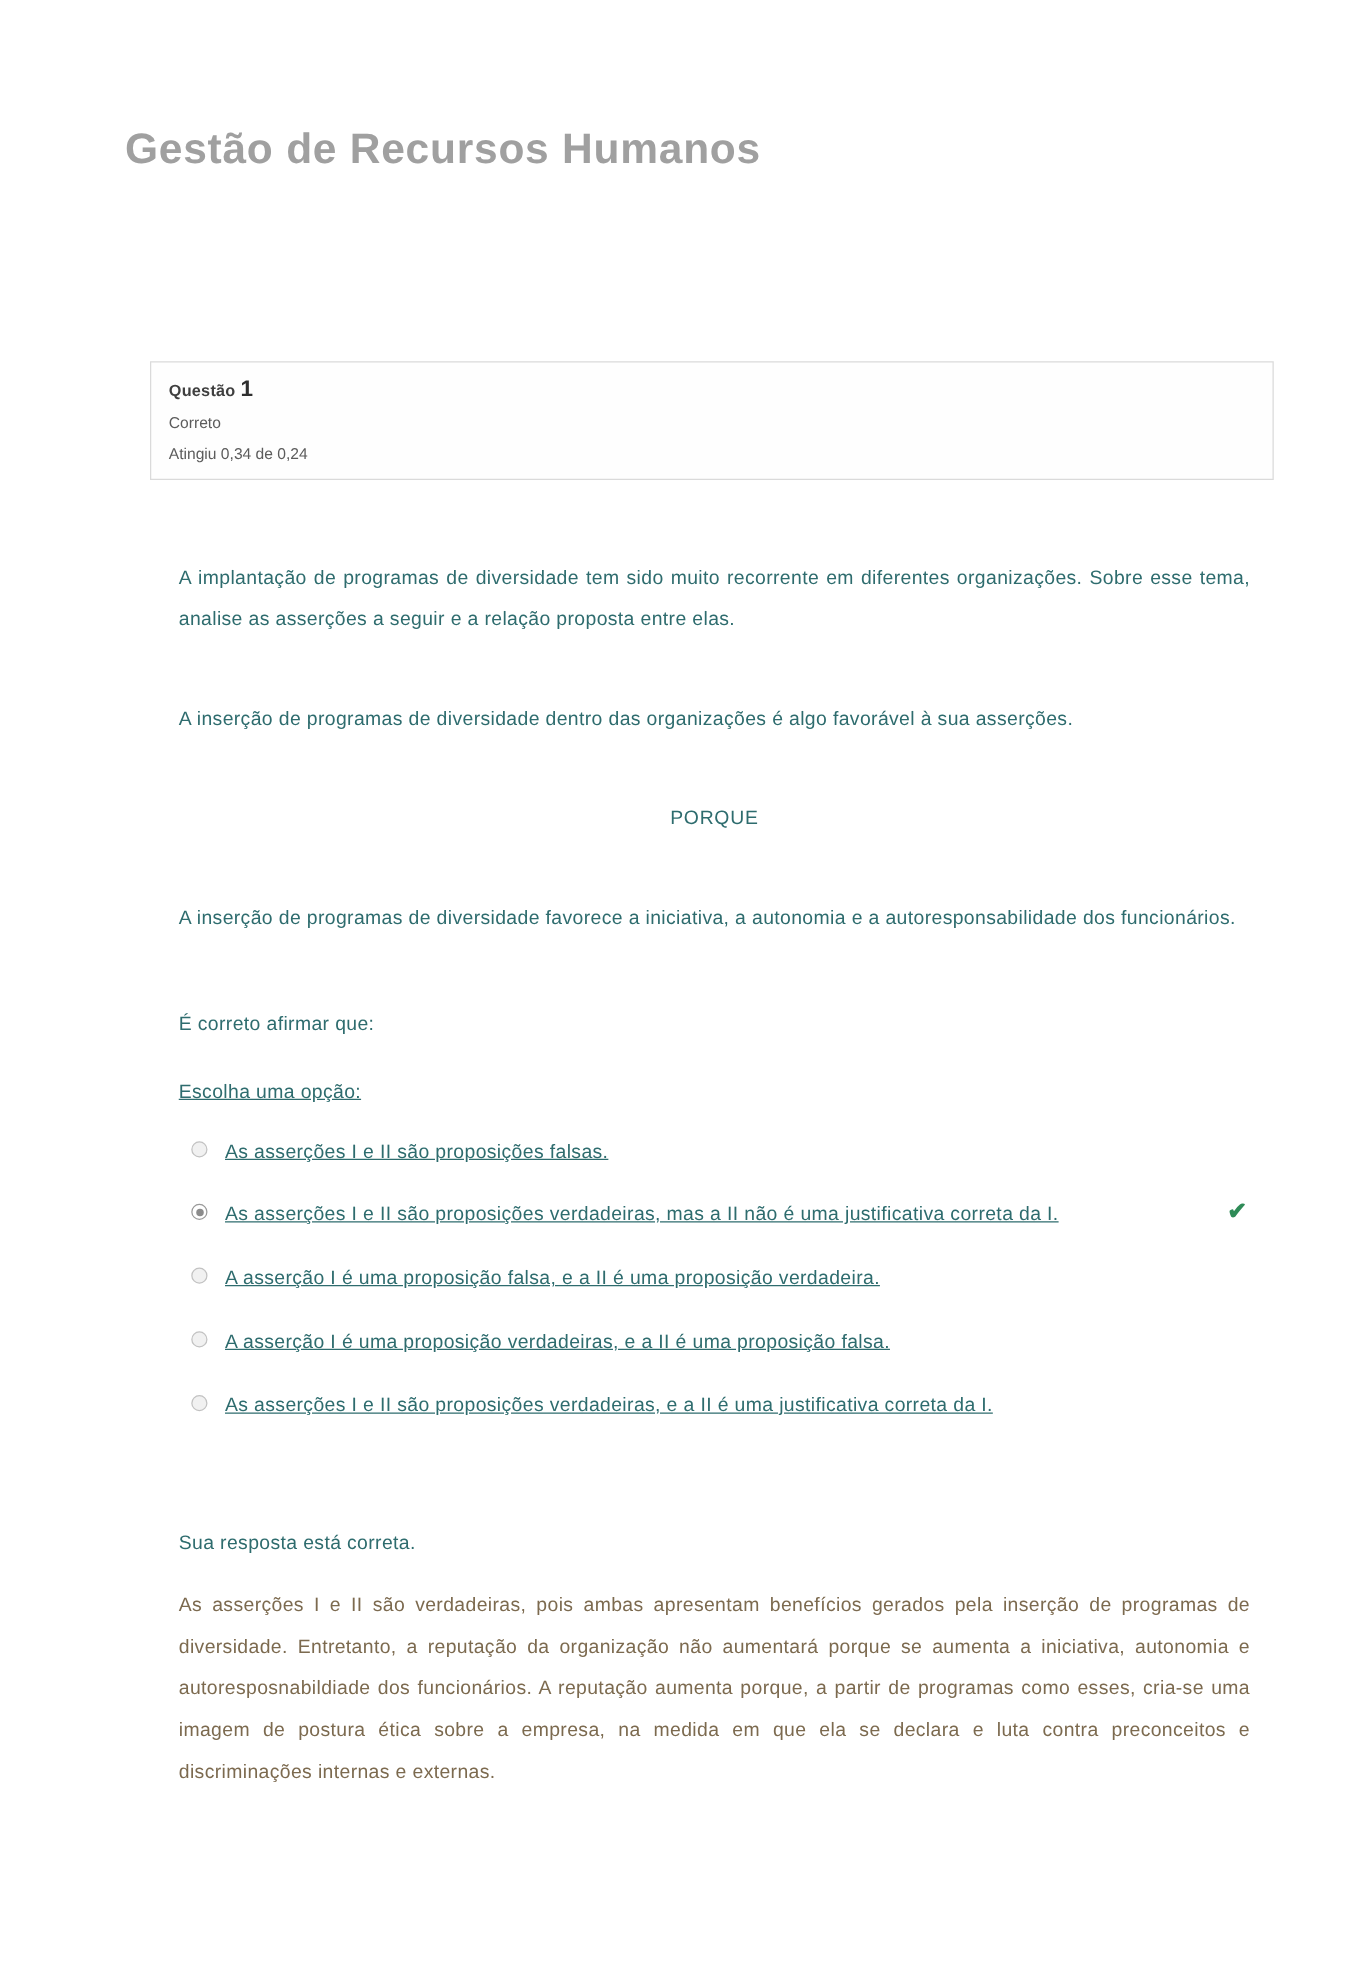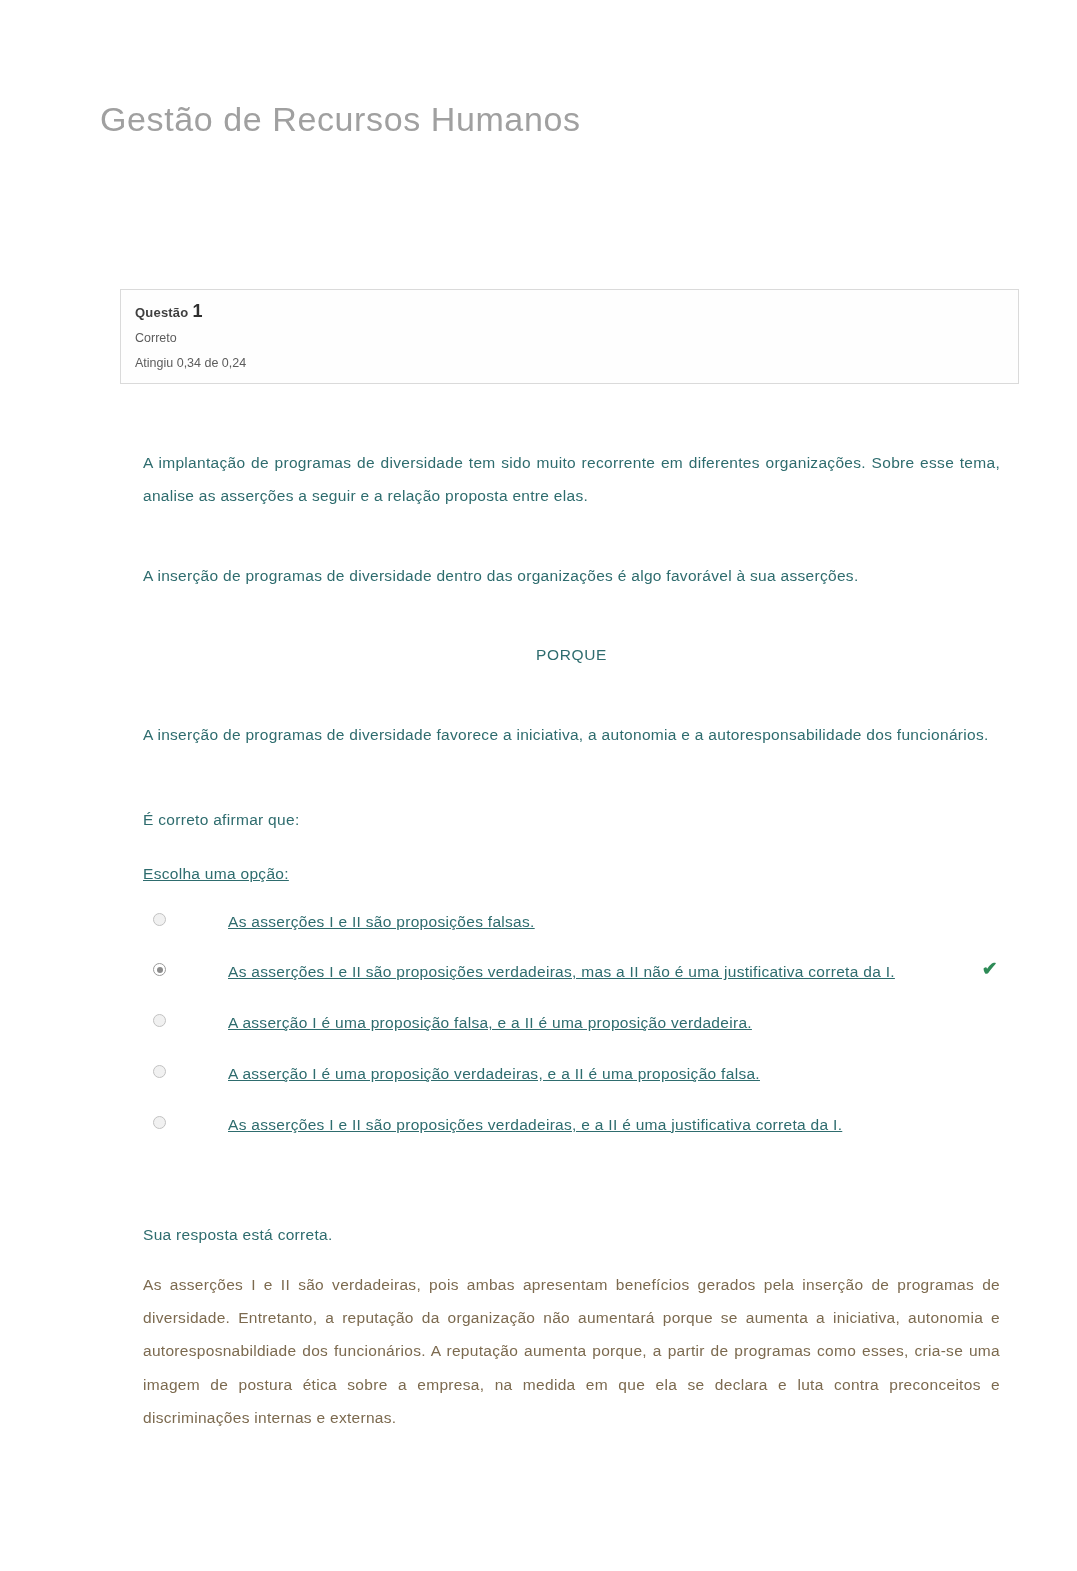--- a/index.html
+++ b/index.html
@@ -11,21 +11,21 @@
     min-height:1571px;
     margin:0 auto;
     background:#ffffff;
     position:relative;
   }
 
   
   .page-title {
     padding:100px 0 0 100px;
     font-size:34px;
-    font-weight:400;
+    font-weight:700;
     letter-spacing:0.6px;
     color:#a0a0a0;
   }
 
   
   .question-info-box {
     margin:150px 0 0 120px;
     width:899px;
     border:1px solid #dadada;
     background:#fefefe;
@@ -88,21 +88,20 @@
     letter-spacing:0.3px;
     text-decoration:underline;
   }
   .options-label { margin-bottom:14px; }
   .option-row {
     display:flex;
     align-items:flex-start;
     padding:13px 0;
     position:relative;
     cursor:pointer;
-    gap:48px;
   }
   .radio {
     flex:0 0 auto;
     width:13px;
     height:13px;
     margin:3px 14px 0 10px;
     border:1px solid #c2c2c2;
     border-radius:50%;
     background:#f1f1f1;
     position:relative;

